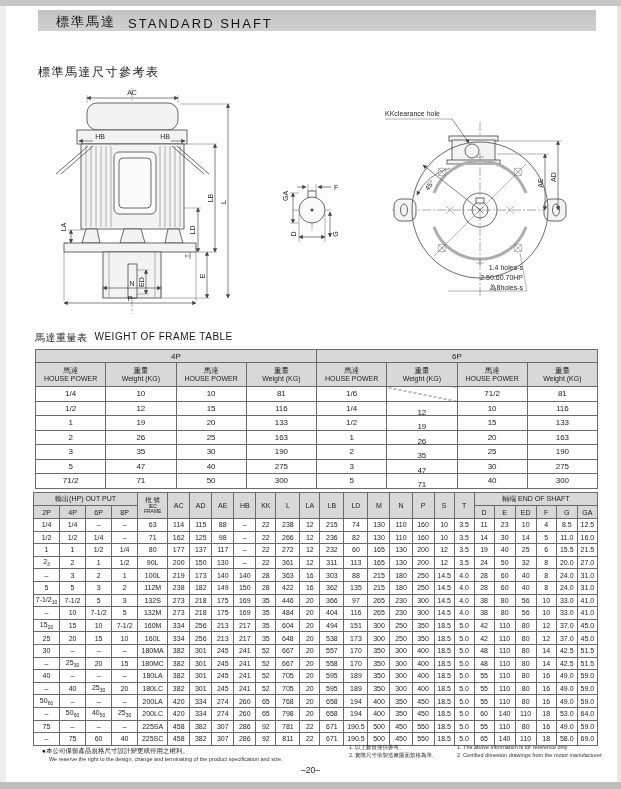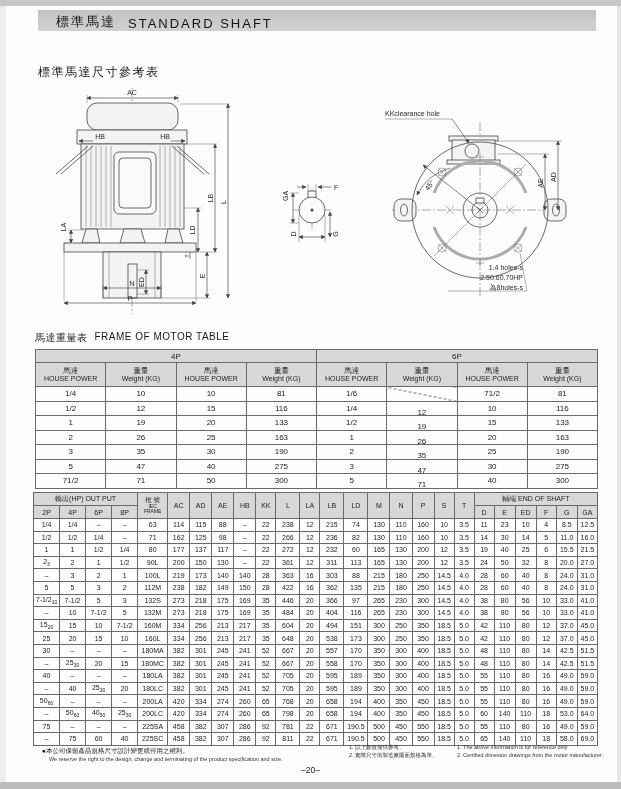--- a/index.html
+++ b/index.html
@@ -266,21 +266,21 @@
       <text class="t" x="541" y="103" text-anchor="middle" transform="rotate(-90 541 101)">AE</text>
       <text class="t" x="554" y="97" text-anchor="middle" transform="rotate(-90 554 95)">AD</text>
       <text class="t" x="523" y="188" text-anchor="end">1.4 holes-s</text>
       <text class="t" x="523" y="198" text-anchor="end">2.50.60.70HP</text>
       <text class="t" x="523" y="208" text-anchor="end">為8holes-s</text>
     </g>
   </svg>
 
   <div class="wt-title">
     <span>馬達重量表</span>
-    <span>FRAME OF MOTOR TABLE</span>
+    <span>WEIGHT OF FRAME TABLE</span>
   </div>
   <table class="wt">
     <thead>
       <tr class="grp">
         <th colspan="4">4P</th>
         <th colspan="4">6P</th>
       </tr>
       <tr class="colhead">
         <th>
             <span class="zh">馬達</span>

